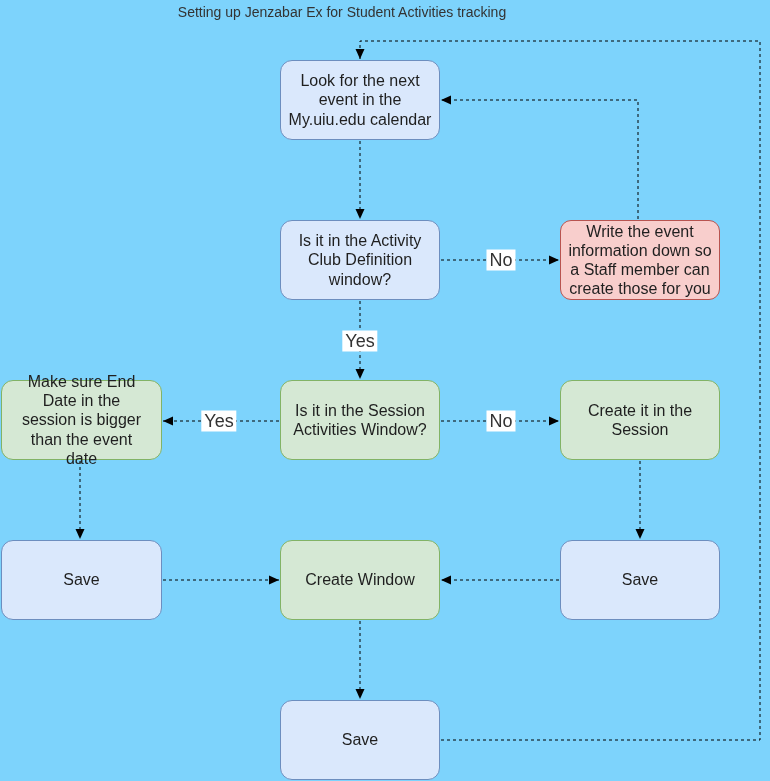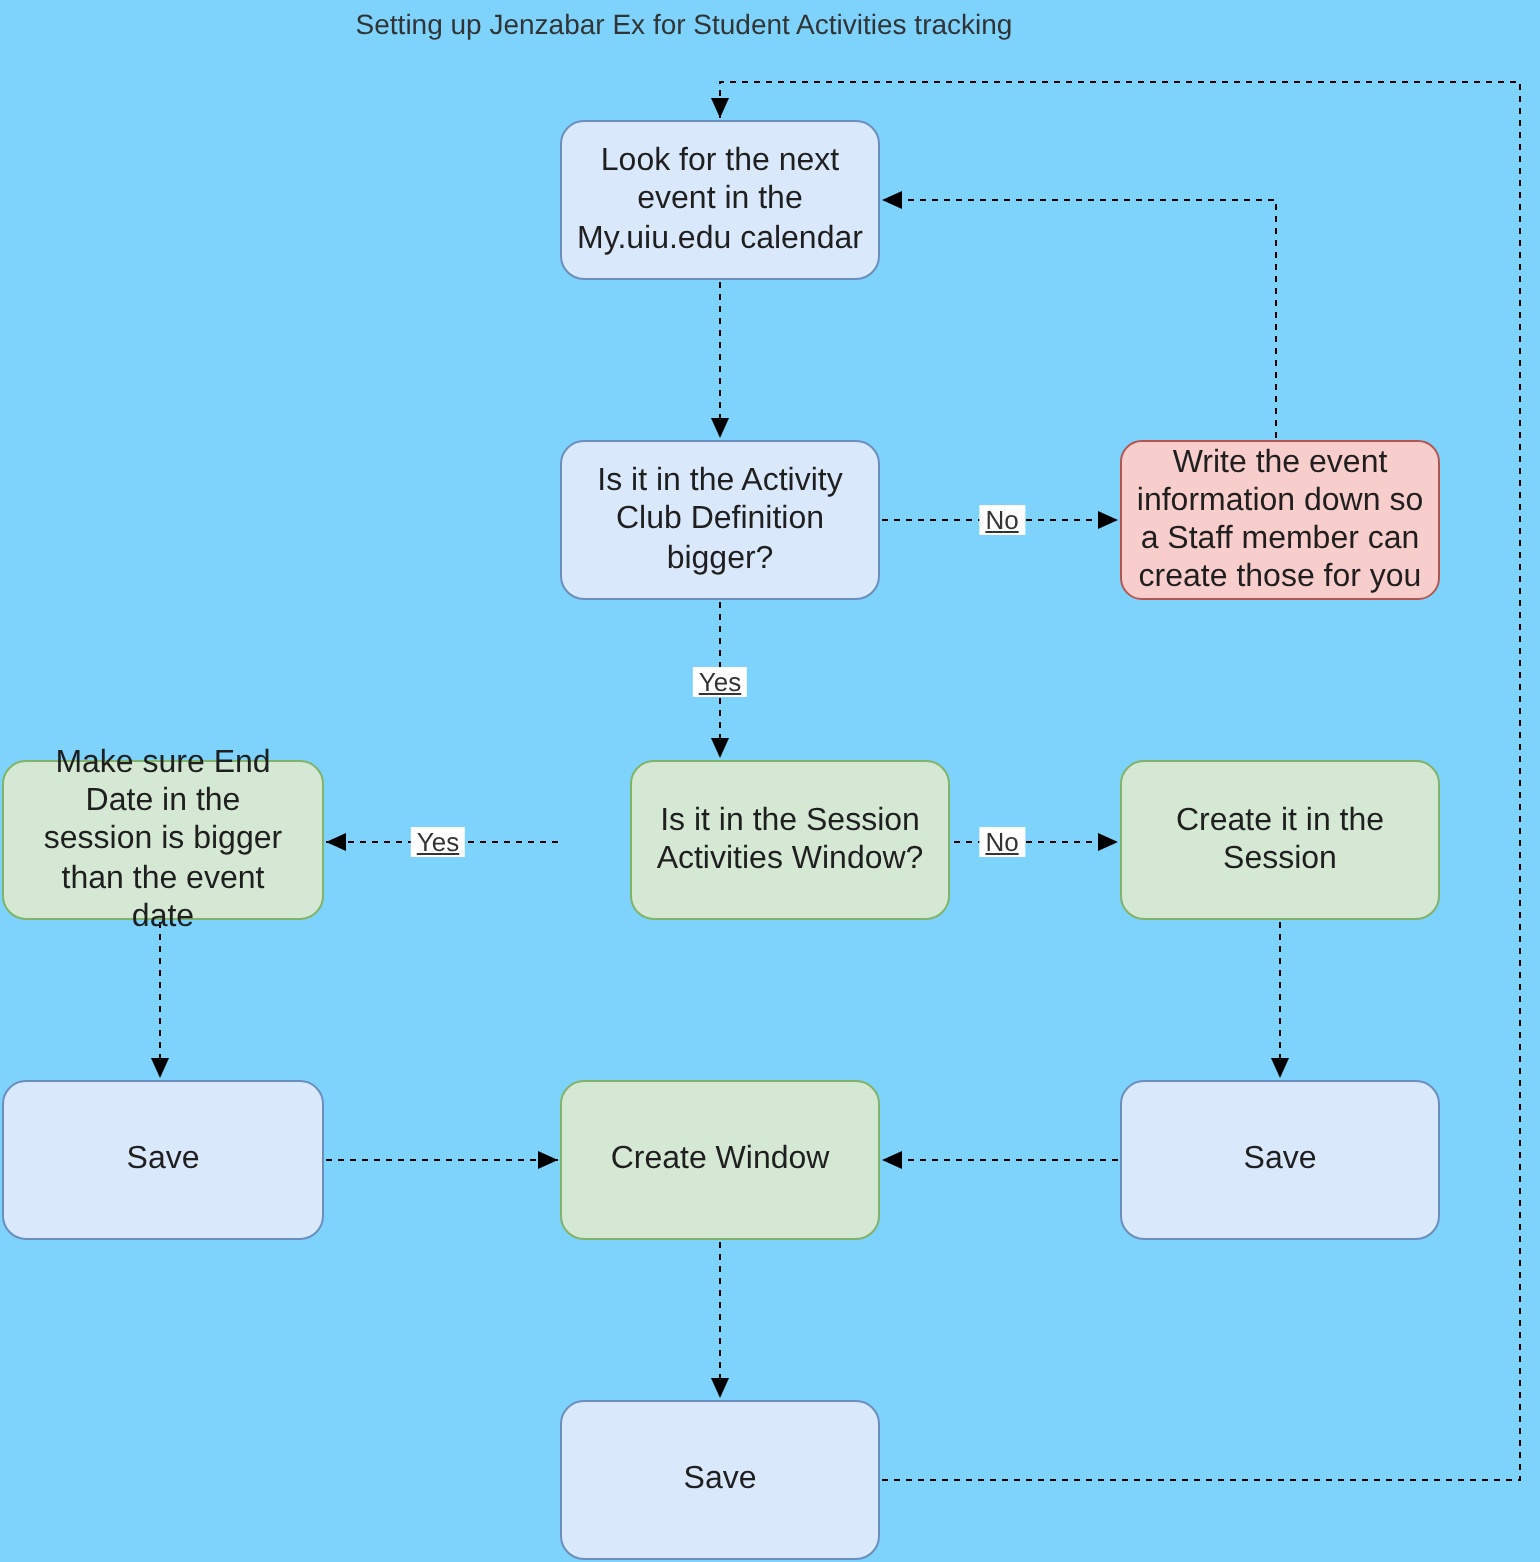--- a/index.html
+++ b/index.html
@@ -20,31 +20,31 @@
     font-size:16px; line-height:1.2; color:var(--text,#1f1f1f); padding:6px 6px;
   }
   .node.blue  { background:var(--blue-fill,#dae8fc);  border-color:var(--blue-stroke,#6c8ebf); }
   .node.green { background:var(--green-fill,#d5e8d4); border-color:var(--green-stroke,#82b366); }
   .node.red   { background:var(--red-fill,#f8cecc);   border-color:var(--red-stroke,#b85450);border-radius:11px; }
   .node.pad-tight { padding:2px 1px; }
 
   #n-look           { left:280px; top:60px;  width:160px; height:80px; }
   #n-activity       { left:280px; top:220px; width:160px; height:80px; }
   #n-write          { left:560px; top:220px; width:160px; height:80px; }
-  #n-session        { left:280px; top:380px; width:160px; height:80px;margin-left:35px; }
+  #n-session        { left:280px; top:380px; width:160px; height:80px; }
   #n-enddate        { left:1px;   top:380px; width:161px; height:80px; padding:2px 18px; }
   #n-create-session { left:560px; top:380px; width:160px; height:80px; }
   #n-save-left      { left:1px;   top:540px; width:161px; height:80px; }
   #n-create-meeting { left:280px; top:540px; width:160px; height:80px; }
   #n-save-right     { left:560px; top:540px; width:160px; height:80px; }
   #n-save-bottom    { left:280px; top:700px; width:160px; height:80px; }
 
   .edge-label {
     position:absolute; transform:translate(-50%,-50%);
-    background:#ffffff; padding:0 3px; font-size:13px; color:#333333; white-space:nowrap;text-decoration:underline;
+    background:#ffffff; padding:0 3px; font-size:18px; color:#333333; white-space:nowrap;
   }
   #lbl-no-staff  { left:501px; top:260px; }
   #lbl-yes-sess  { left:360px; top:341px; }
   #lbl-yes-end   { left:219px; top:421px; }
   #lbl-no-create { left:501px; top:421px; }
 </style>
 </head>
 <body>
 
 <div class="canvas">
@@ -69,21 +69,21 @@
     <path class="edge" d="M360,621 L360,699" marker-end="url(#arr)"></path>
     <path class="edge" d="M441,740 L760,740 L760,41 L360,41 L360,59" marker-end="url(#arr)"></path>
     <path class="edge" d="M638,219 L638,100 L441,100" marker-end="url(#arr)"></path>
   </svg>
 
   <div id="n-look" class="node blue">
     <span>Look for the next event in the My.uiu.edu calendar</span>
   </div>
 
   <div id="n-activity" class="node blue">
-    <span>Is it in the Activity Club Definition bigger?</span>
+    <span>Is it in the Activity Club Definition window?</span>
   </div>
 
   <div id="n-write" class="node red pad-tight">
     <span>Write the event information down so a Staff member can create those for you</span>
   </div>
 
   <div id="n-session" class="node green">
     <span>Is it in the Session Activities Window?</span>
   </div>
 

